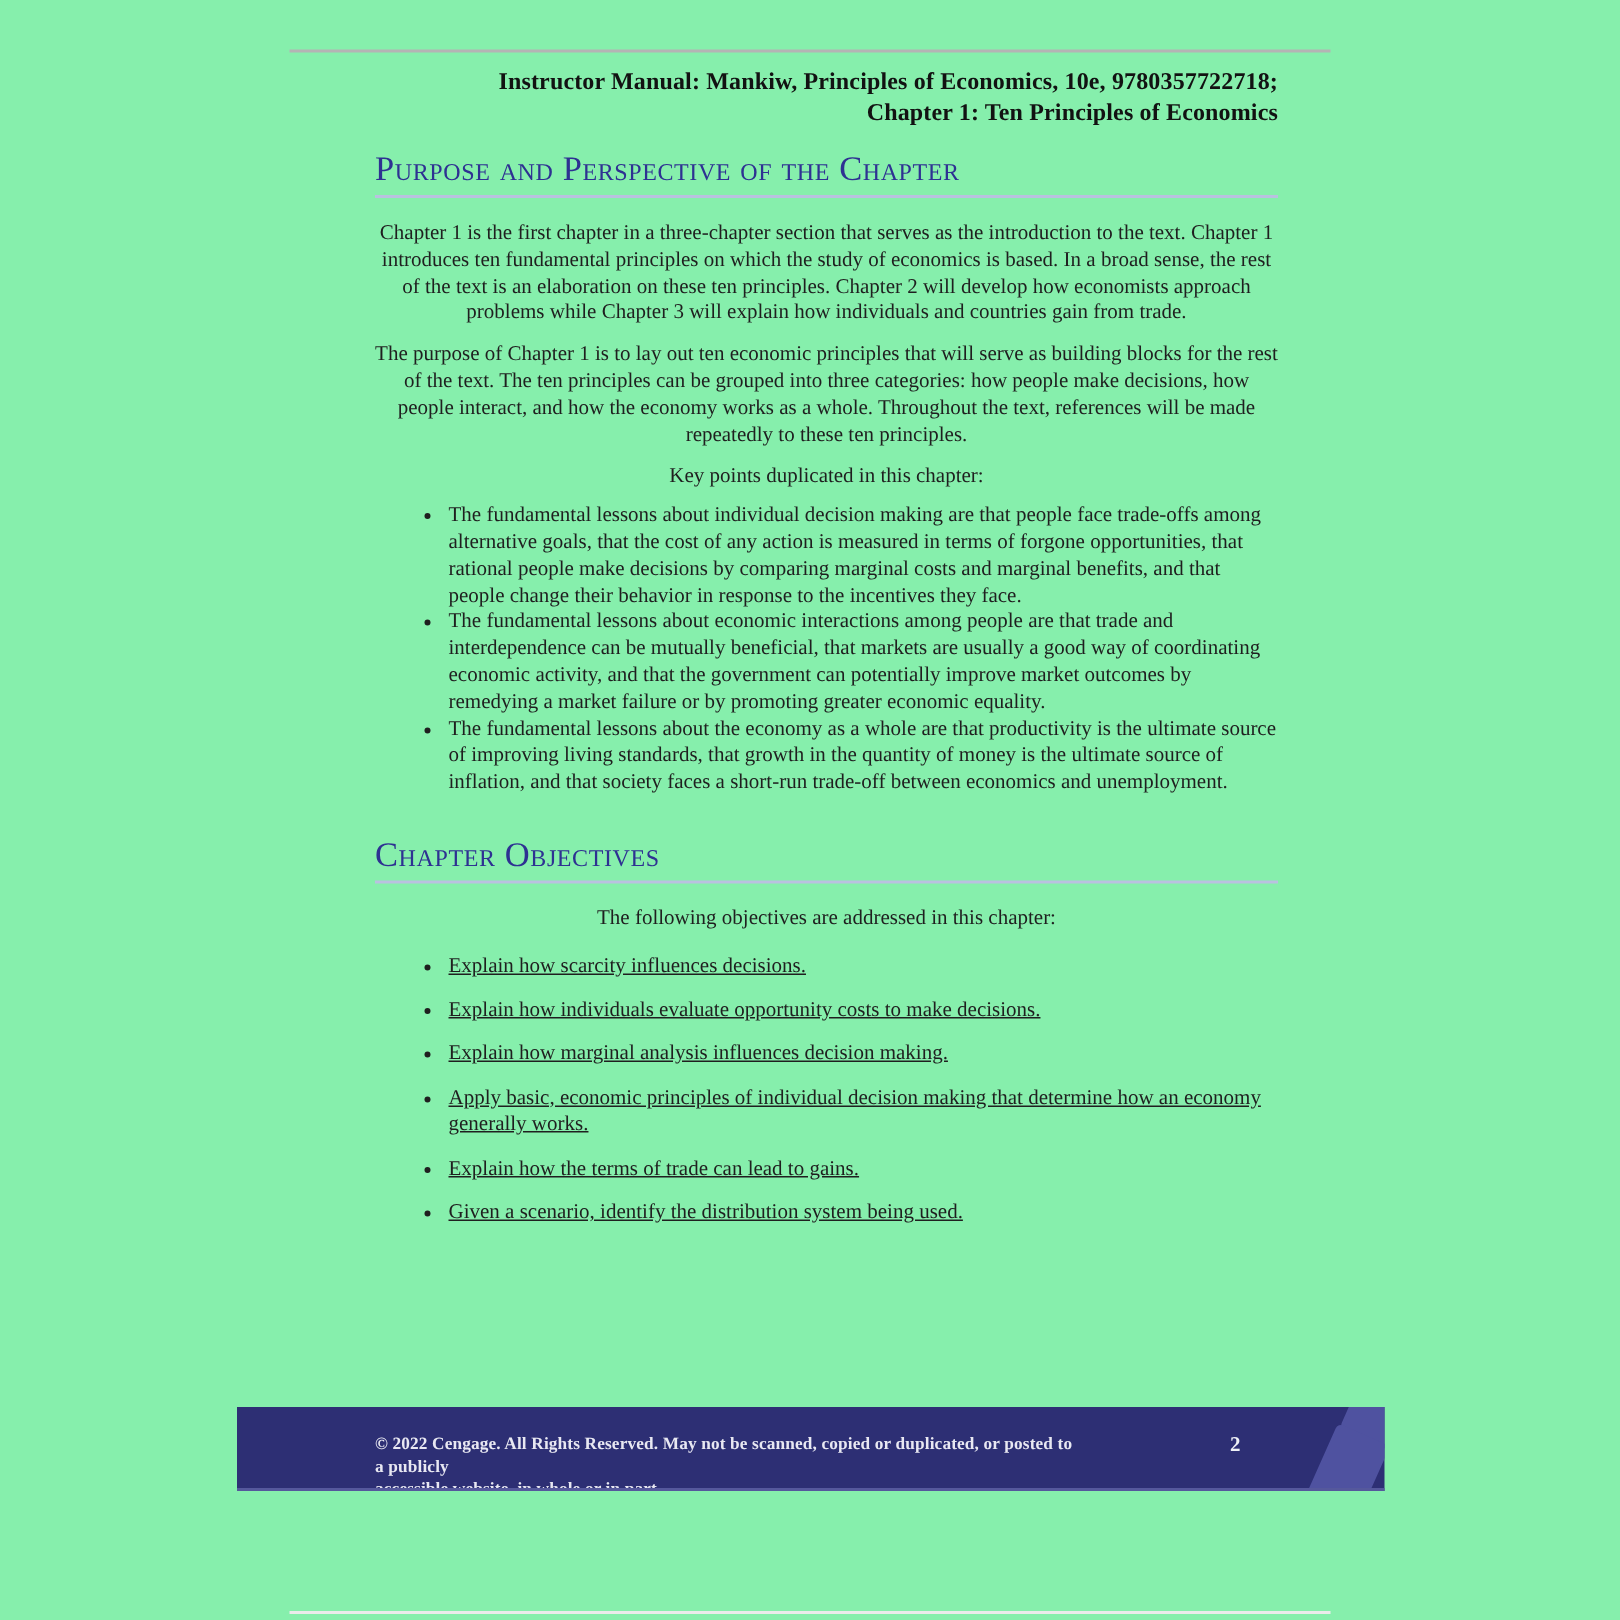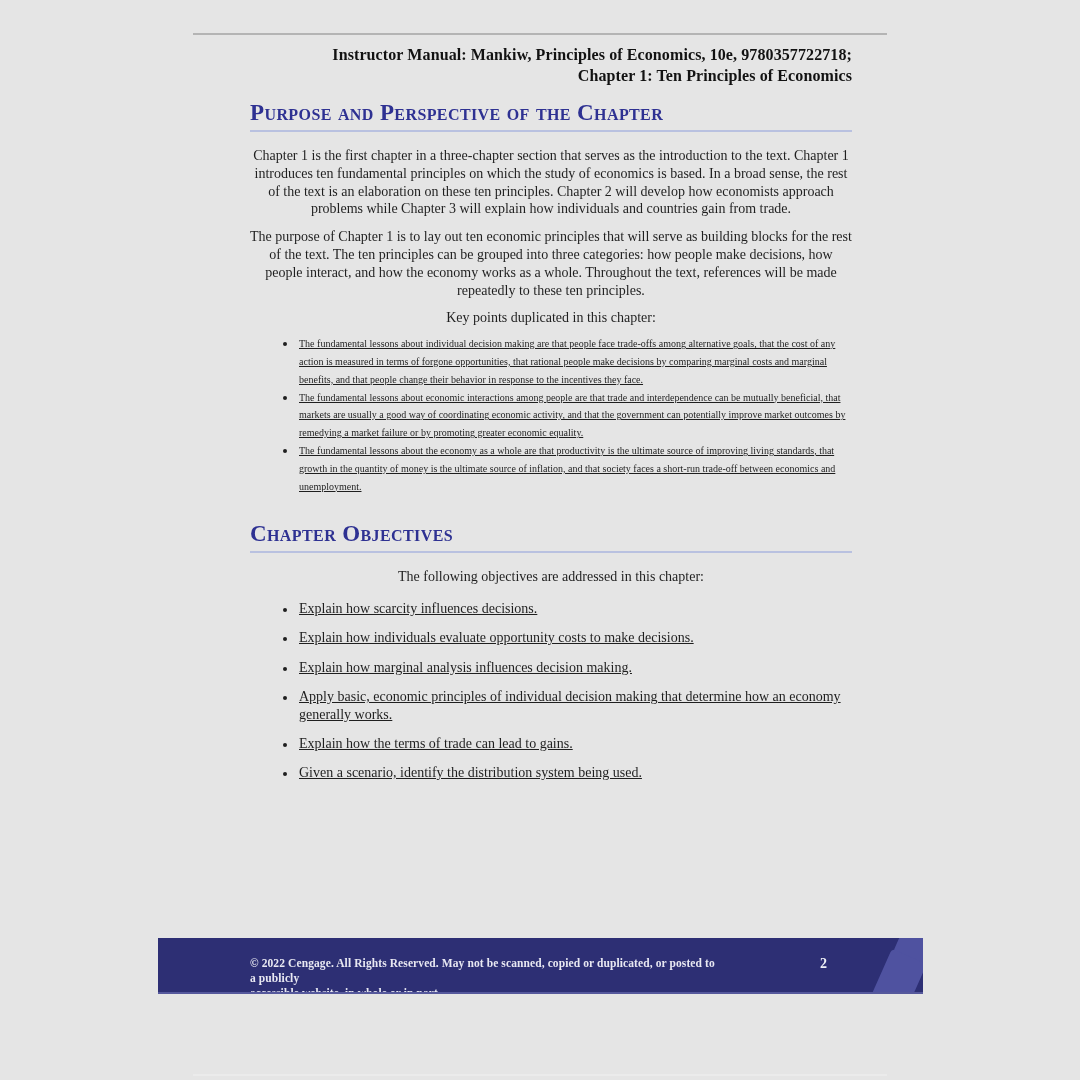--- a/index.html
+++ b/index.html
@@ -1,47 +1,47 @@
 <!DOCTYPE html>
 <html><head>
 <meta charset="utf-8">
 <style>
   * { margin:0; padding:0; box-sizing:border-box; }
   html,body { width:1080px; height:1080px; background:#ffffff; }
   body { font-family:"Liberation Serif", serif; color:#1f1f1f; position:relative; overflow:hidden; }
 
-  .page { position:absolute; inset:0; background:#e5e5e5; }
+  .page { position:absolute; inset:0; background:#86efac; }
 
   .page-edge-top {
     position:absolute; left:193px; top:33px; width:694px; height:2px; background:#b4b4b4;
   }
   .page-edge-bottom {
     position:absolute; left:193px; top:1074px; width:694px; height:2px; background:#ebebeb;
   }
 
   .content { position:absolute; left:250px; top:0; width:602px; }
 
   .doc-header {
     margin-top:44px; text-align:right; font-weight:bold;
     font-size:16px; line-height:21px; color:#121212; letter-spacing:0.1px;
   }
 
   .section-title {
-    margin-top:14px; color:#2e3192; font-weight:bold;
+    margin-top:14px; color:#2e3192; font-weight:normal;
     font-variant:small-caps; font-size:23px; line-height:26px; letter-spacing:0.4px;
     border-bottom:2px solid #b9c1e0; padding-bottom:4px;
   }
   .section-title.second { margin-top:26px; }
 
   .body-text { font-size:14px; line-height:17.8px; }
   p.para { margin-top:15px;text-align:center; }
   p.para.tight { margin-top:10px; }
 
   ul.key-points { margin-top:8px; padding-left:47px; list-style:disc outside; }
-  ul.key-points li { font-size:10px; line-height:17.8px; padding-left:2px;text-decoration:underline; }
+  ul.key-points li { font-size:14px; line-height:17.8px; padding-left:2px; }
   ul.key-points li::marker { font-size:12px; }
 
   ul.objectives { margin-top:14px; padding-left:47px; list-style:disc outside; }
   ul.objectives li { font-size:14px; line-height:17.8px; margin-bottom:11.5px; padding-left:2px;text-decoration:underline; }
   ul.objectives li::marker { font-size:12px; }
 
   .footer-band {
     position:absolute; left:158px; top:938px; width:765px; height:56px;
     background:#2d2f74; overflow:hidden; border-bottom:2px solid #55589c;
   }

